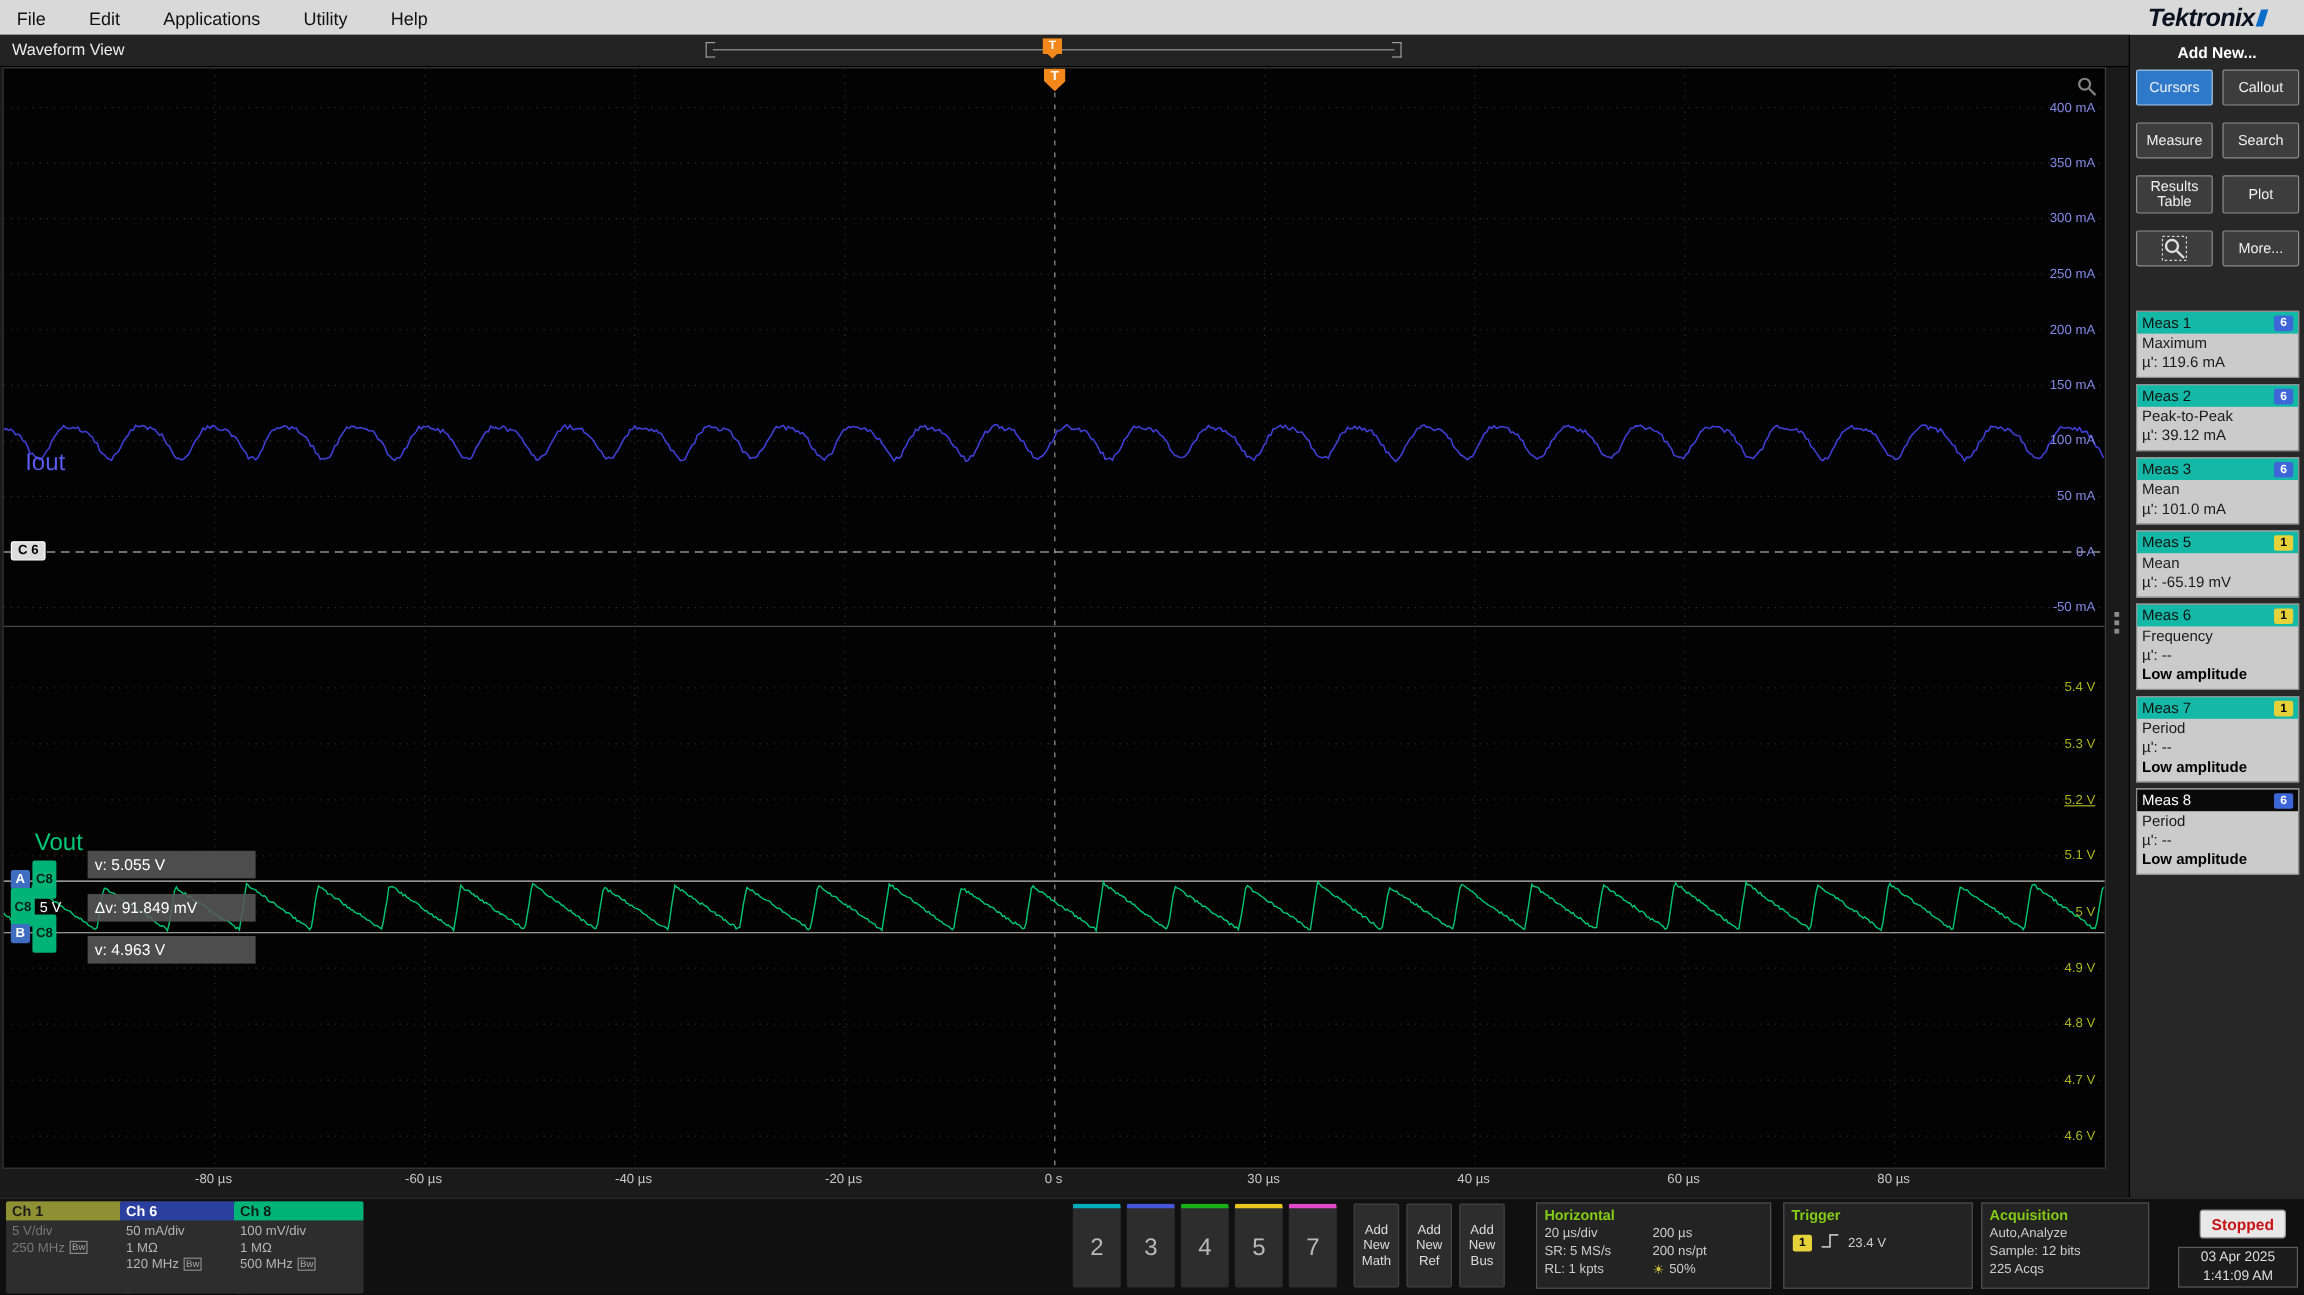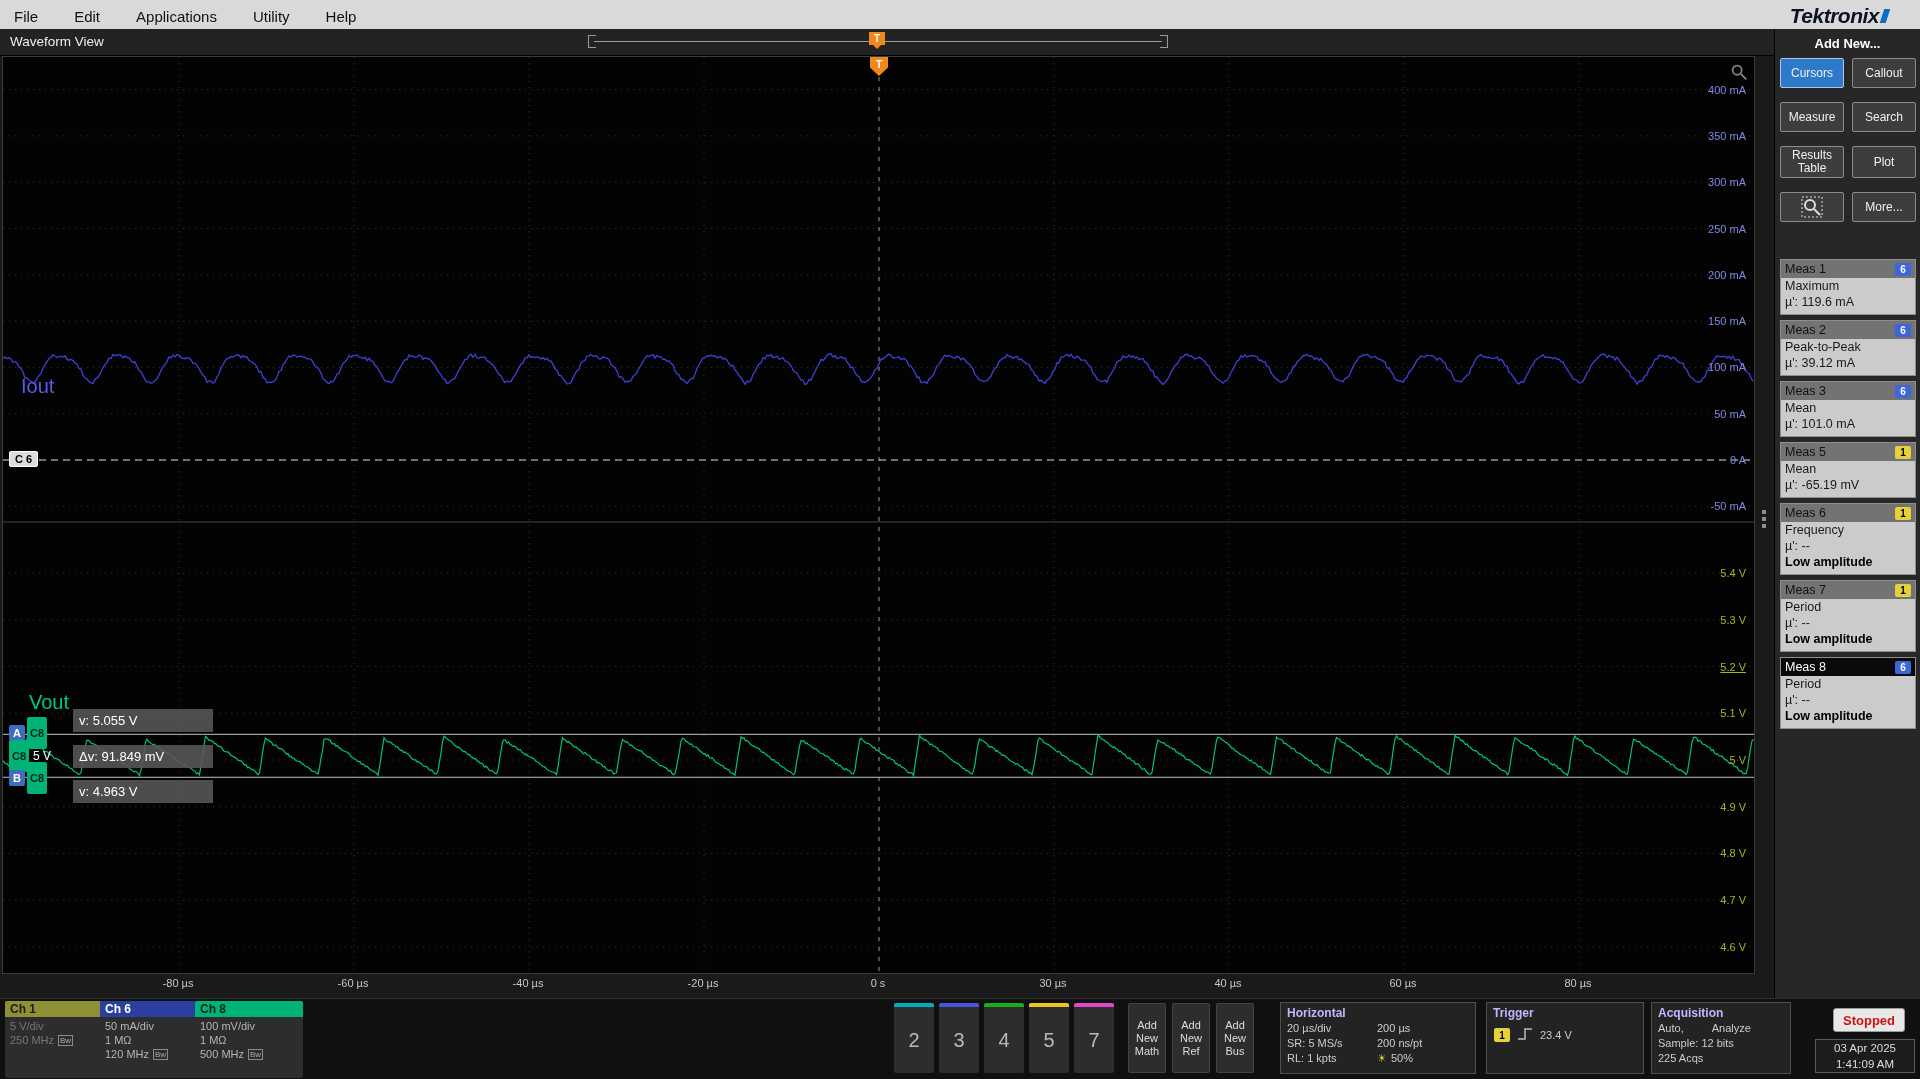--- a/index.html
+++ b/index.html
@@ -63,21 +63,21 @@
   
   .sidebar { position:absolute; left:1774px; top:29px; width:146px; height:969px; background:#272727; border-left:1px solid #000; }
   .sb-heading { position:absolute; top:7px; left:0; width:100%; text-align:center; color:#fff; font-weight:bold; font-size:13px; }
   .sb-buttons { position:absolute; top:29px; left:5px; width:136px; display:grid; grid-template-columns:1fr 1fr; gap:14px 8px; }
   .sb-btn { min-height:30px; background:#3d3d3d; border:1px solid #8d8d8d; border-radius:2px; color:#f0f0f0;
             font-size:12px; font-family:inherit; display:flex; align-items:center; justify-content:center;
             text-align:center; line-height:13px; padding:2px; }
   .sb-btn.active { background:#2e79c9; border-color:#a8c8e8; }
   .meas-list { position:absolute; top:230px; left:5px; width:136px; display:flex; flex-direction:column; gap:5px; }
   .meas-card { background:#cbcbcb; border:1px solid #8e8e8e; padding-bottom:4px; }
-  .meas-head { display:flex; justify-content:space-between; align-items:center; background:#737373;
+  .meas-head { display:flex; justify-content:space-between; align-items:center; background:#14b8a6;
                padding:2px 4px; font-size:12.5px; color:#111; }
   .meas-card.selected .meas-head { background:#0a0a0a; color:#fff; }
   .meas-badge { min-width:16px; height:13px; border-radius:2px; font-size:10px; font-weight:bold;
                 display:flex; align-items:center; justify-content:center; padding:0 2px; }
   .badge-blue { background:#3d66d9; color:#fff; }
   .badge-yellow { background:#e5d23a; color:#000; }
   .meas-line { font-size:12.5px; color:#1a1a1a; padding:0 4px; line-height:16px; }
   .meas-line.strong { font-weight:bold; color:#000; }
 
   
@@ -89,28 +89,28 @@
   .bw { display:inline-block; border:1px solid #8a8a8a; font-size:8px; padding:0 1px; margin-left:4px;
         color:#aaa; line-height:9px; vertical-align:1px; }
   .chan-btn { position:absolute; top:4px; width:40px; height:70px; background:#2d2d2d; border:none; border-radius:2px;
               color:#b9b9b9; font-size:20px; font-family:inherit; display:flex; align-items:center; justify-content:center;
               border-top:4px solid #888; }
   .add-btn { position:absolute; top:4px; width:38px; height:70px; background:#2d2d2d; border:1px solid #444; border-radius:2px;
              color:#ddd; font-size:11px; line-height:13px; font-family:inherit; display:flex; flex-direction:column;
              align-items:center; justify-content:center; }
   .panel { position:absolute; top:3px; height:72px; background:#232323; border:1px solid #4f4f4f; color:#ccc; font-size:11px; }
   #panel-h { left:1280px; width:196px; } #panel-t { left:1486px; width:158px; } #panel-a { left:1651px; width:140px; }
-  .panel-title { font-weight:bold; color:#c4b5fd; font-size:12px; padding:3px 6px 1px; }
+  .panel-title { font-weight:bold; color:#84cc16; font-size:12px; padding:3px 6px 1px; }
   .h-row { display:flex; padding:0 6px; line-height:15px; }
   .h-c1 { width:90px; }
   .sun { color:#d8c840; width:14px; font-family:"DejaVu Sans",sans-serif; }
   .t-row { display:flex; align-items:center; gap:7px; padding:6px 7px; }
   .trig-src-badge { width:16px; height:14px; background:#e5d23a; color:#000; font-size:10px; font-weight:bold;
                     display:flex; align-items:center; justify-content:center; border-radius:2px; }
-  .a-row { display:flex; gap:28px; padding:0 6px; line-height:15px; }
+  .a-row { display:flex; padding:0 6px; line-height:15px; }
   .a-line { padding:0 6px; line-height:15px; }
   .stopped { position:absolute; left:1833px; top:9px; width:72px; height:24px; background:#e8e8e8; color:#c81414;
              font-weight:bold; font-size:13px; font-family:inherit; border:1px solid #999; border-radius:3px; }
   .datetime { position:absolute; left:1815px; top:40px; width:100px; height:34px; border:1px solid #5a5a5a;
               background:#1c1c1c; color:#ddd; font-size:11.5px; text-align:center; line-height:16px; }
 </style>
 </head>
 <body>
 
 <div class="app">

